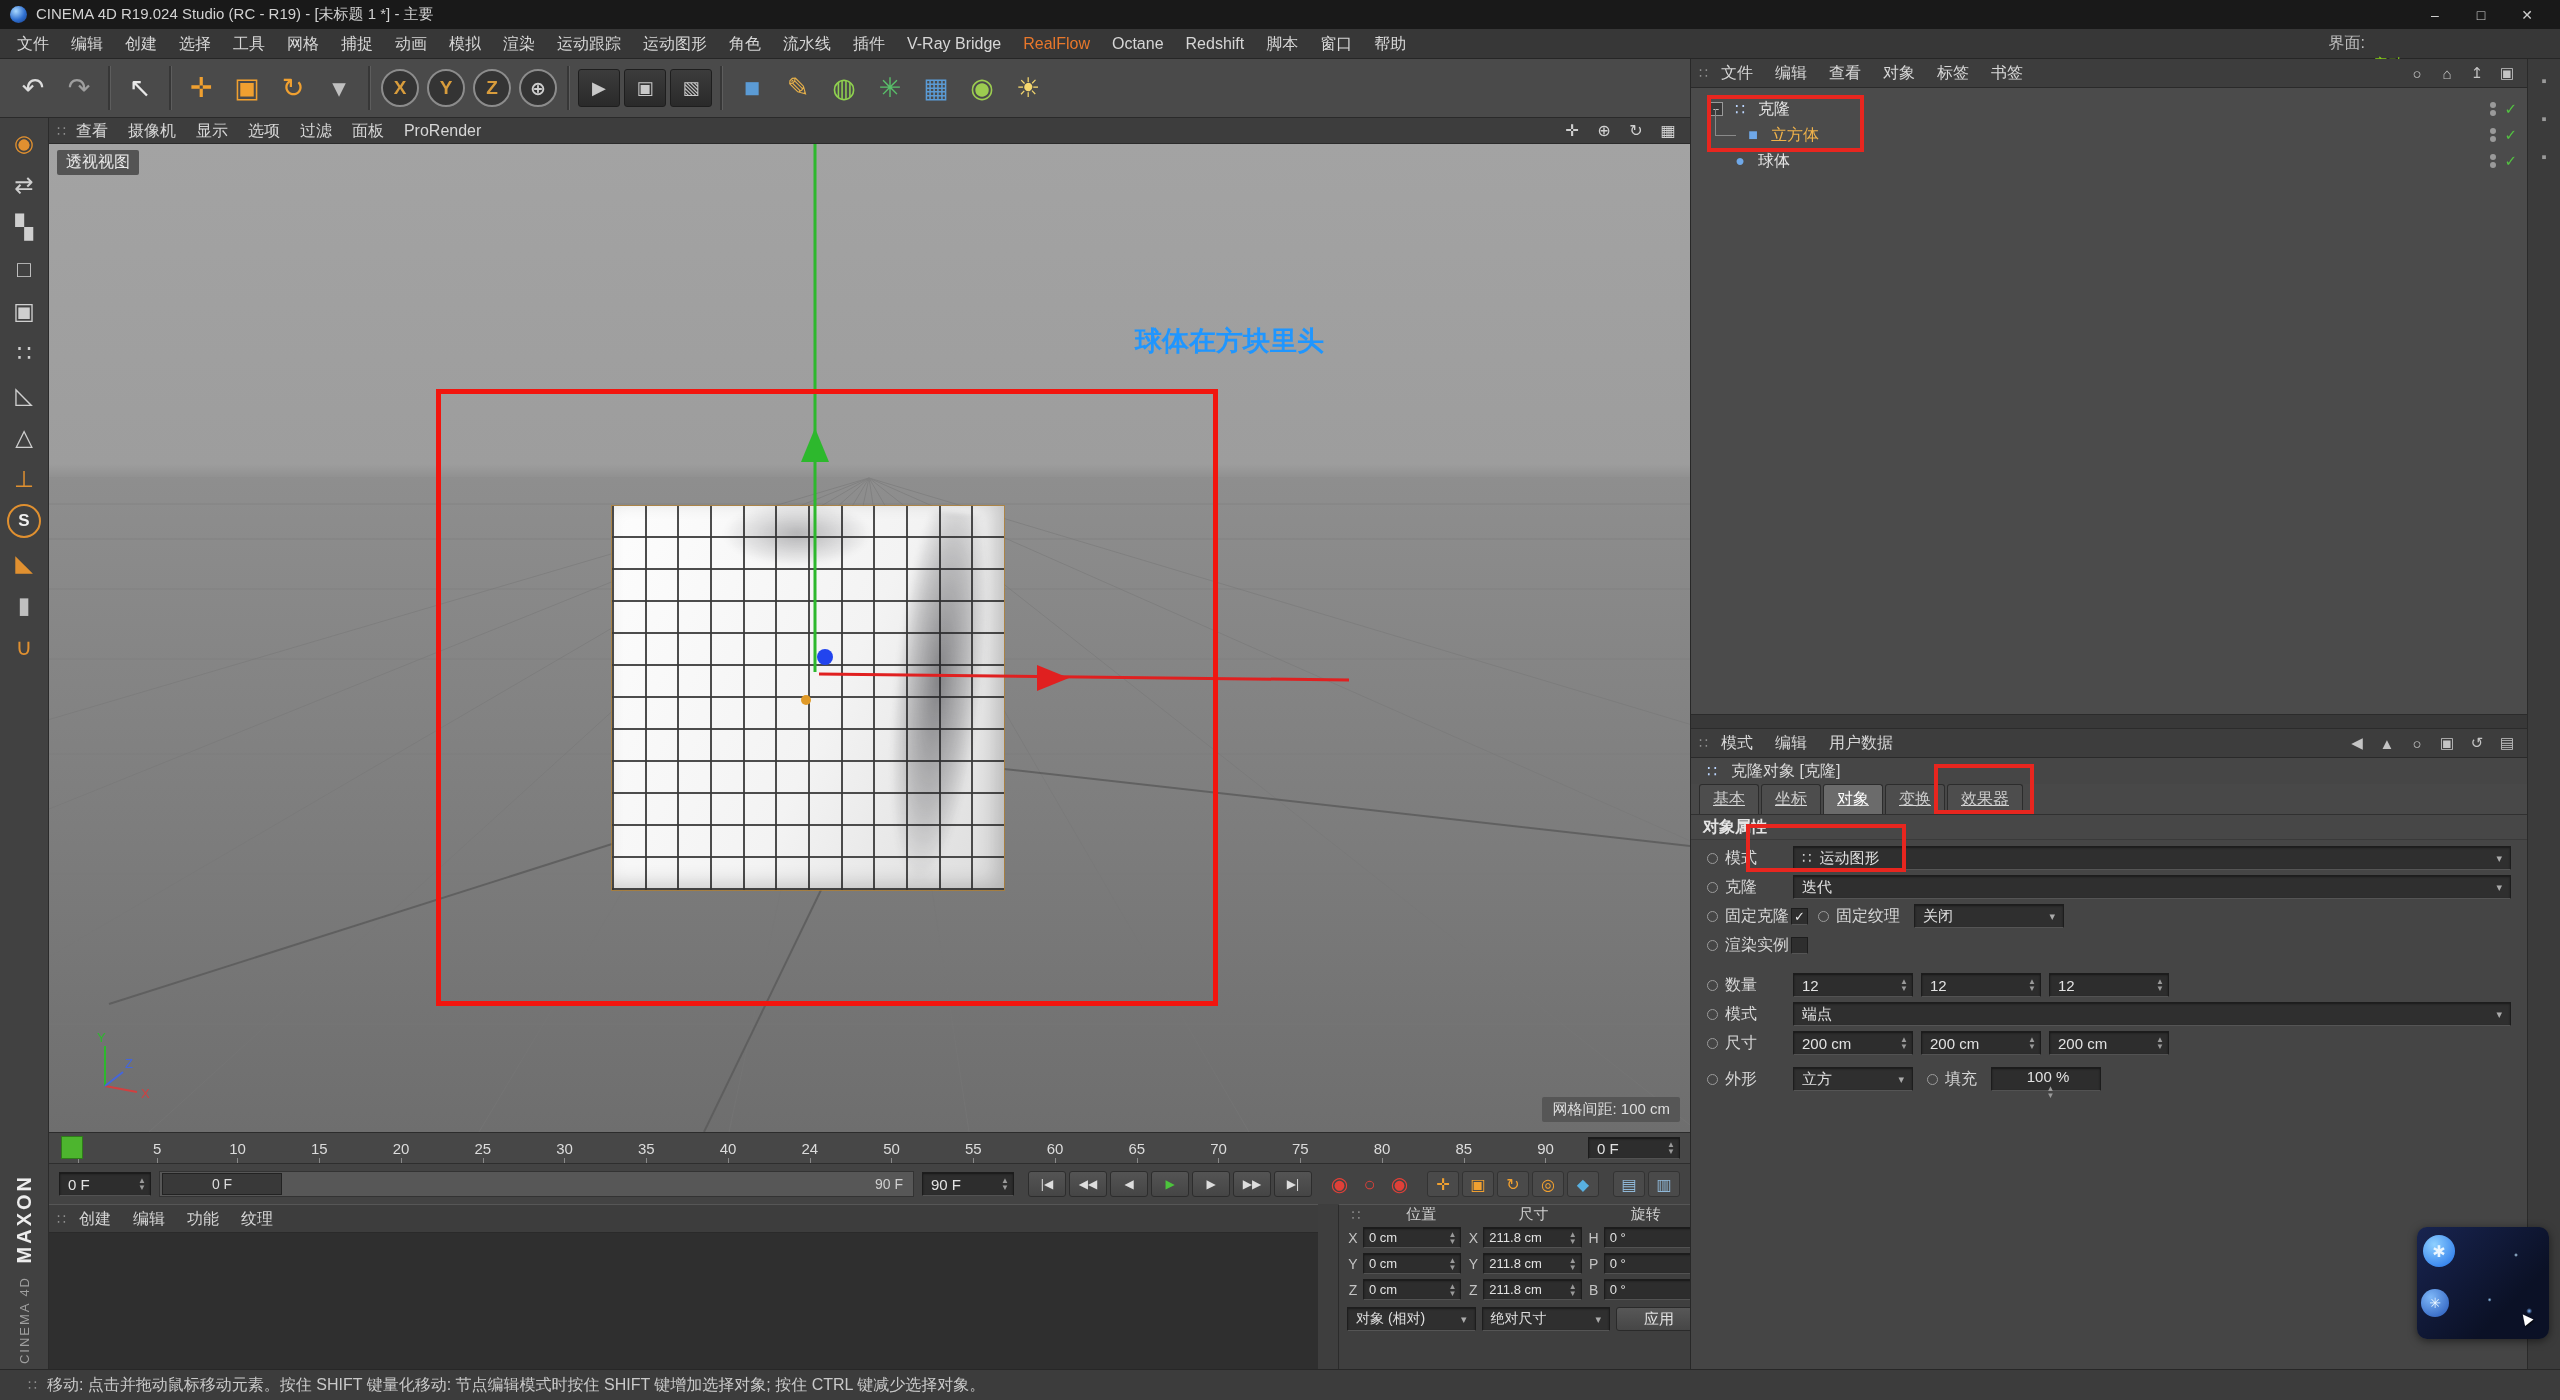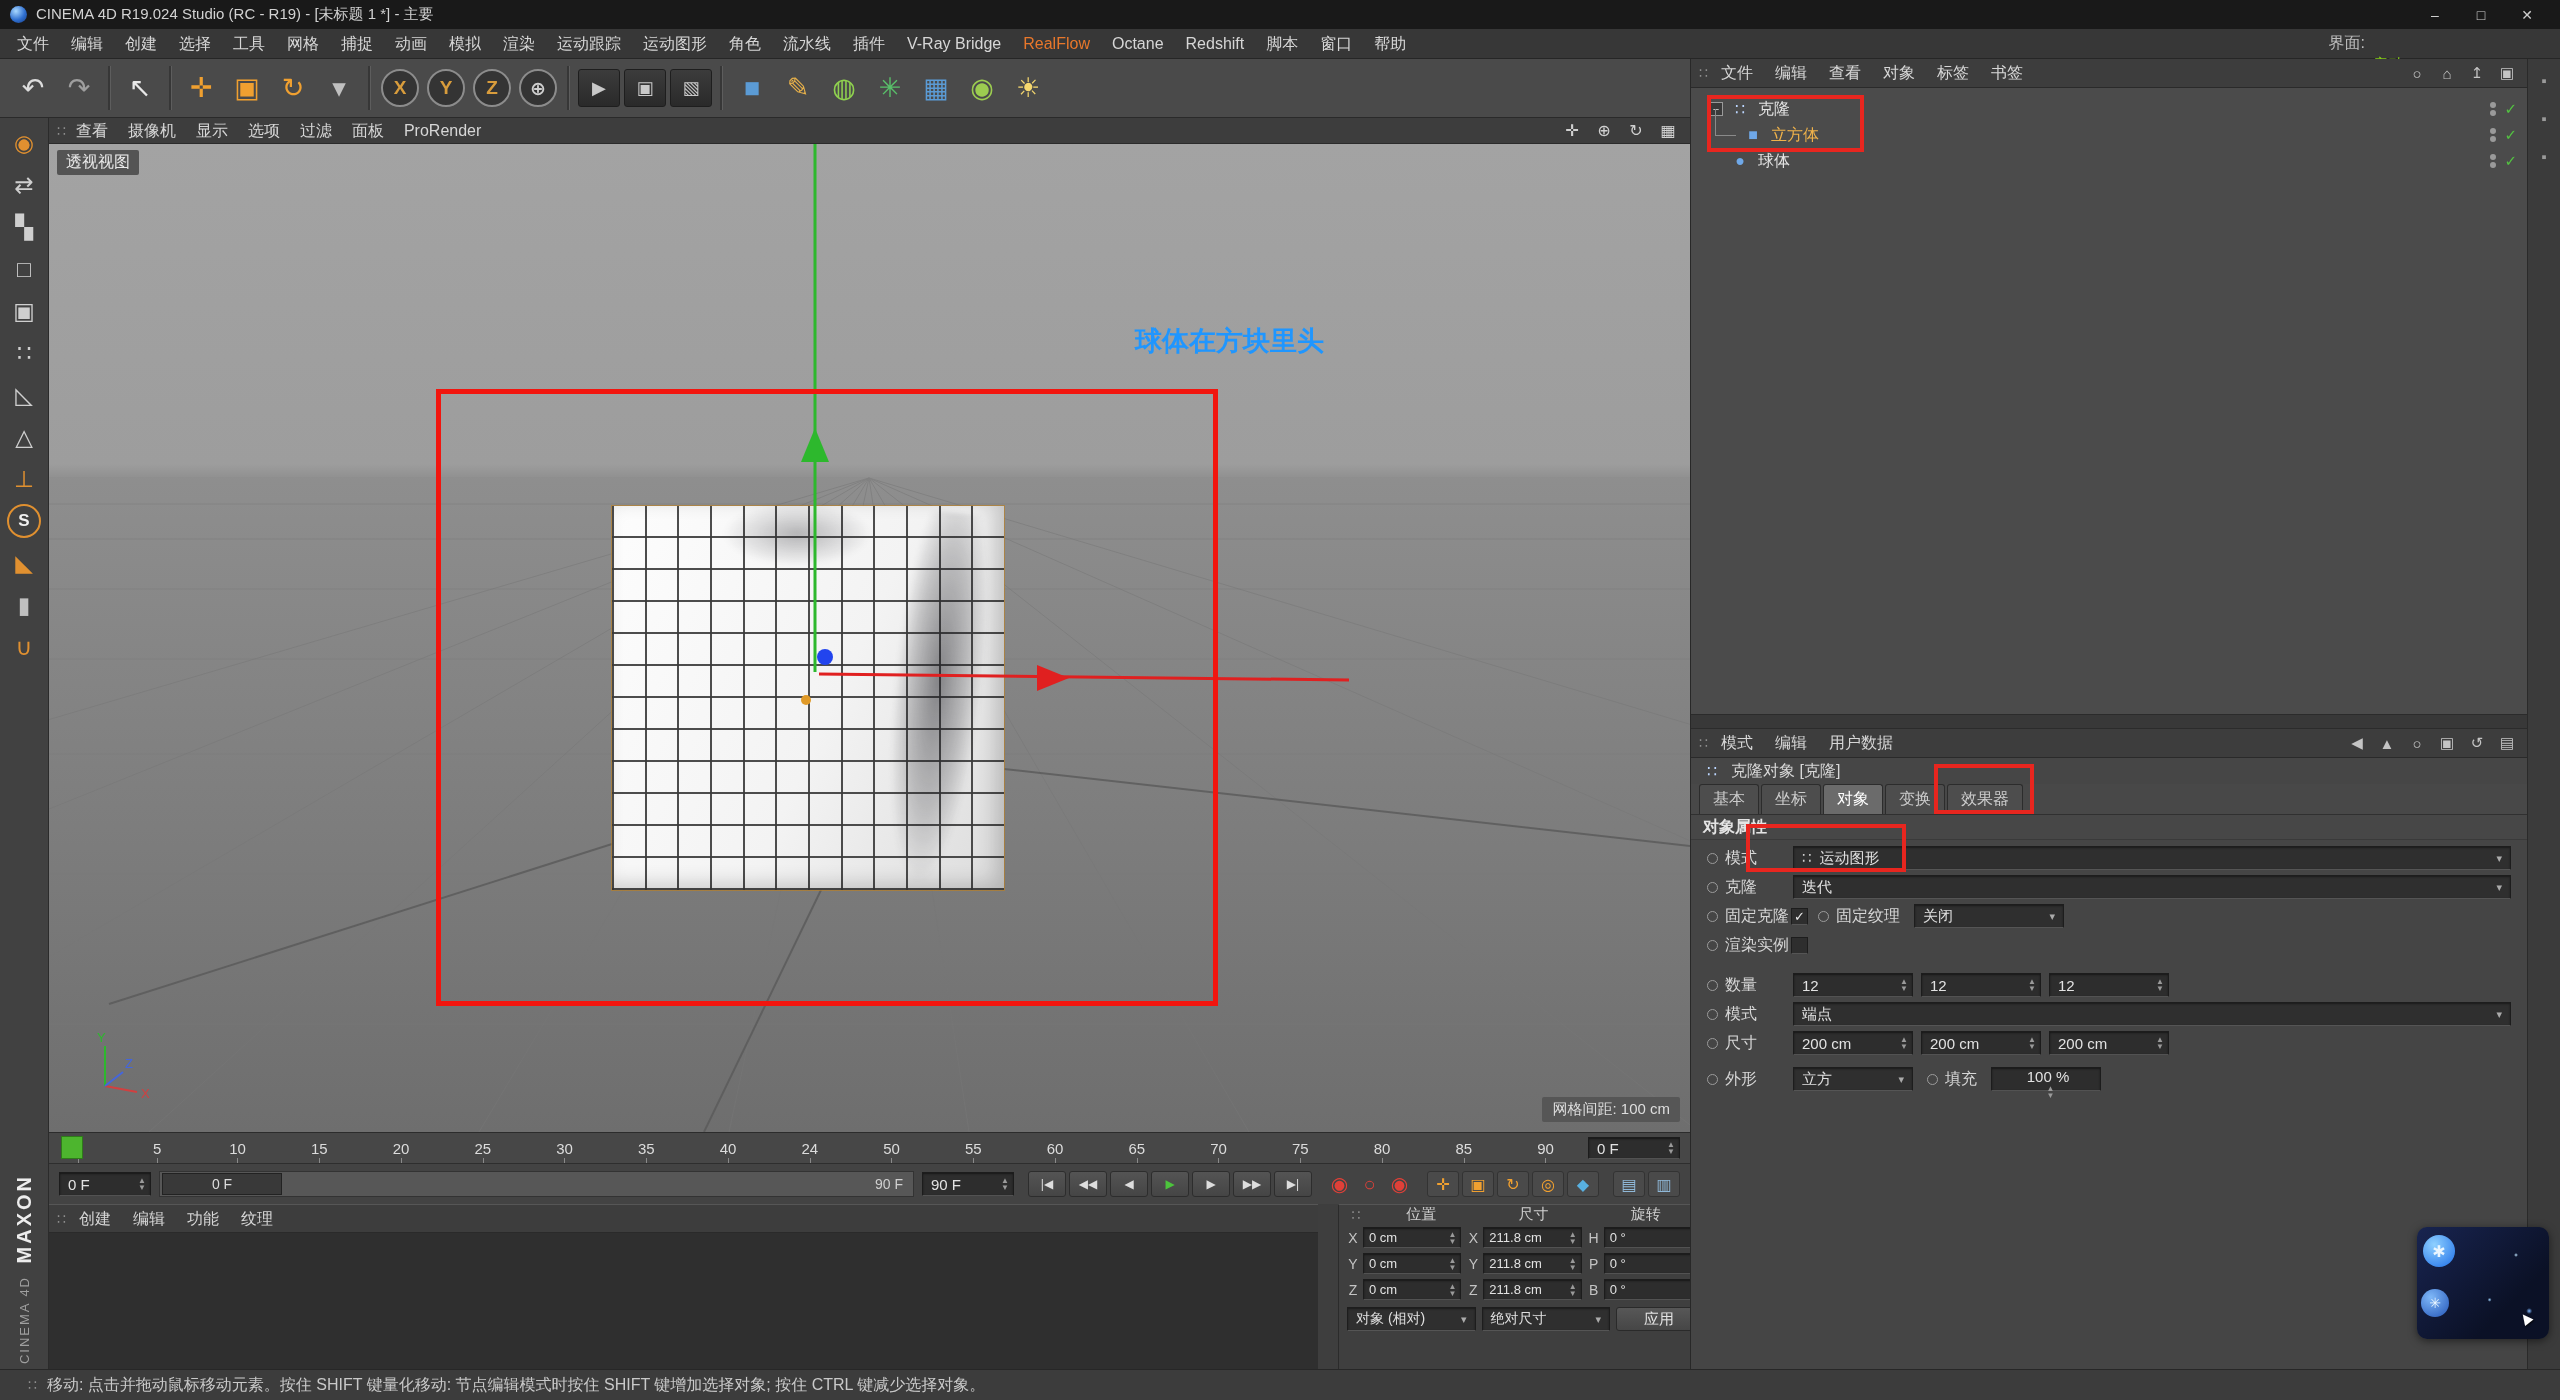--- a/index.html
+++ b/index.html
@@ -135,21 +135,21 @@
   .obj-icon.cloner{color:#bcd6ff;} .obj-icon.cloner::before{content:"∷";}
   .obj-icon.cube{color:#6fa8e8;} .obj-icon.cube::before{content:"■";}
   .obj-icon.sphere{color:#6fa8e8;} .obj-icon.sphere::before{content:"●";}
   .obj-label.hl{color:#f0b24a;}
   .row-right{margin-left:auto;display:flex;align-items:center;gap:8px;}
   .dot-col i{display:block;width:6px;height:6px;border-radius:50%;background:#9a9a9a;margin:2px 0;}
   .check::before{content:"✓";color:#53c441;font-size:15px;}
   #om-splitter{height:13px;background:#383838;border-top:1px solid #2b2b2b;border-bottom:1px solid #2b2b2b;flex:none;}
   #am-title{height:26px;display:flex;align-items:center;gap:8px;padding:0 10px;font-size:16px;background:#464646;flex:none;}
   #am-title .obj-icon{margin-right:0;}
-  #am-tabs{height:30px;display:flex;align-items:flex-start;gap:2px;padding:0 8px;background:#484848;border-bottom:1px solid #303030;flex:none;}
+  #am-tabs{height:30px;display:flex;align-items:flex-start;gap:2px;padding:0 8px;background:#484848;border-bottom:1px solid #303030;flex:none;text-decoration:underline;}
   .tab{padding:4px 13px;background:#4d4d4d;border:1px solid #2c2c2c;border-bottom:none;color:#ccc;font-size:16px;
        border-radius:3px 3px 0 0;white-space:nowrap;}
   .tab.active{background:#6b6b6b;color:#fff;}
   #am-section{height:24px;display:flex;align-items:center;padding:0 12px;font-weight:bold;font-size:16px;color:#e4e4e4;
               background:#474747;border-bottom:1px solid #3a3a3a;flex:none;}
   #am-rows{padding-top:2px;}
   .arow{display:flex;align-items:center;height:26px;margin:3px 0;padding-left:16px;font-size:16px;color:#d6d6d6;}
   .arow.gap-lg{margin-top:14px;} .arow.gap-md{margin-top:10px;}
   .circ{width:9px;height:9px;border:1px solid #9b9b9b;border-radius:50%;margin-right:7px;flex:none;}
   .lbl{white-space:nowrap;} .lbl.w68{width:68px;flex:none;}

